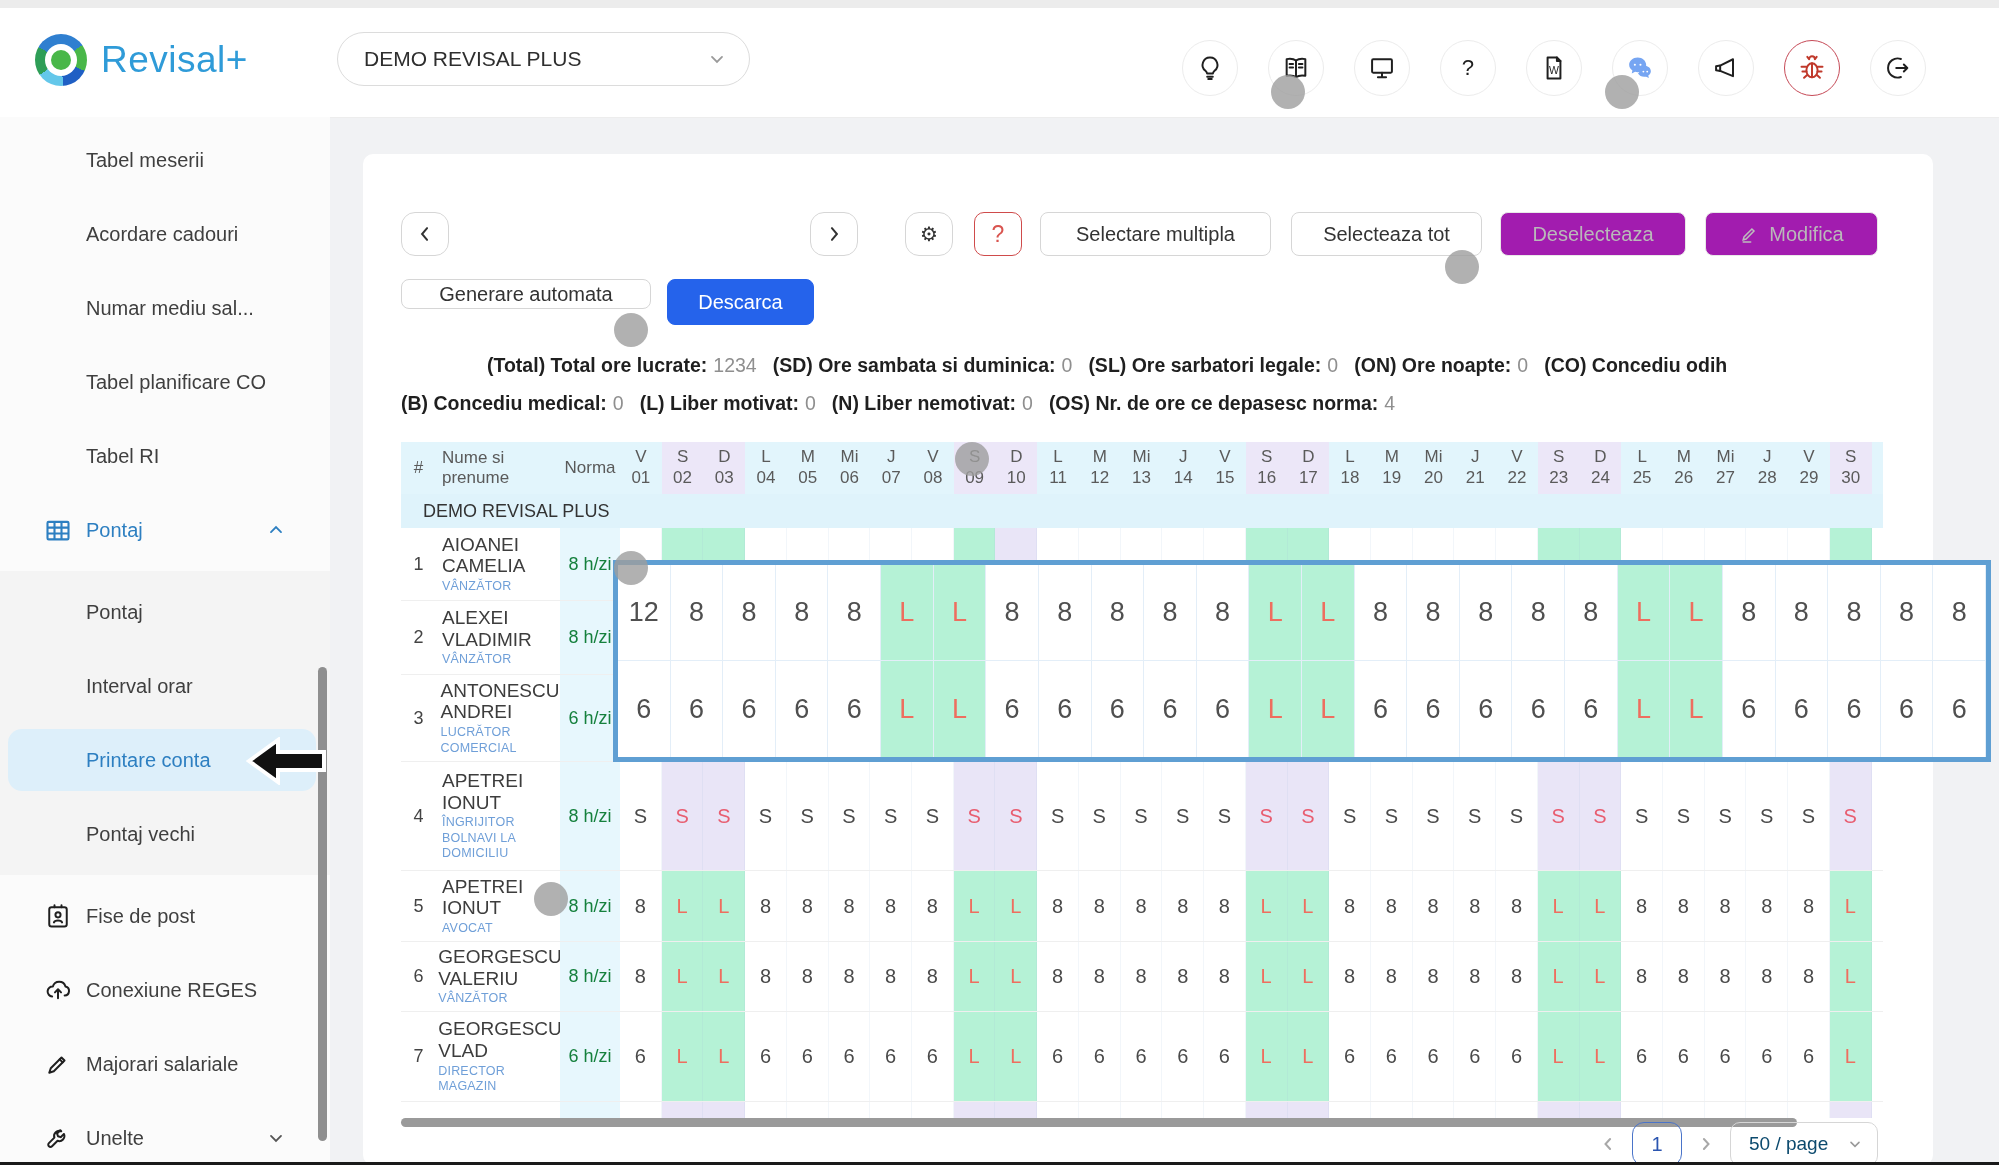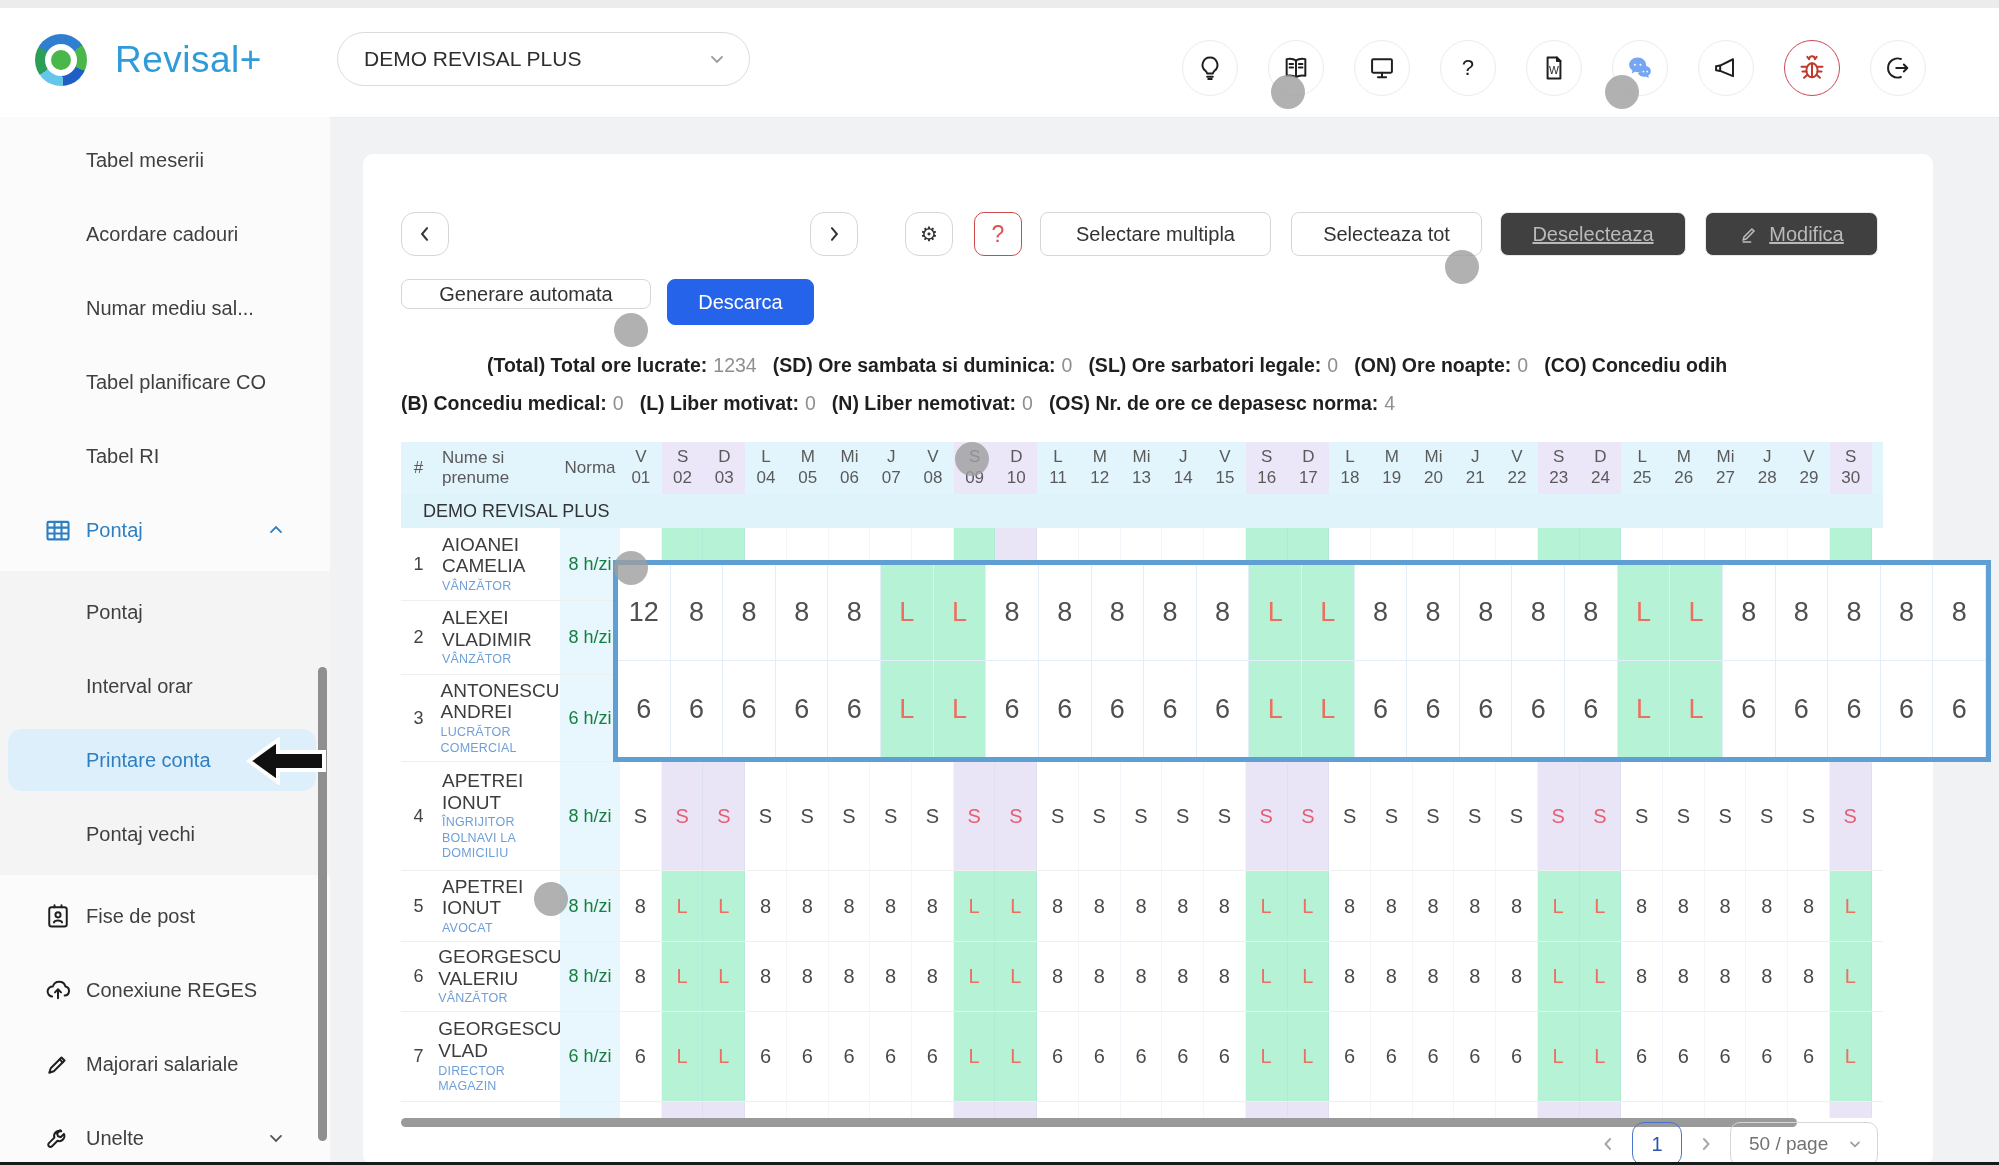--- a/index.html
+++ b/index.html
@@ -2,21 +2,21 @@
 <html><head>
 <meta charset="utf-8">
 <style>
   html,body{margin:0;padding:0;background:#fff;}
   #screen{position:relative;width:1999px;height:1165px;overflow:hidden;
     font-family:"Liberation Sans",sans-serif;background:#f1f2f4;-webkit-font-smoothing:antialiased;}
 
   
   #topstrip{position:absolute;left:0;top:0;width:1999px;height:8px;background:#ececec;}
   #appheader{position:absolute;left:0;top:8px;width:1999px;height:109px;background:#fff;border-bottom:1px solid #ededed;}
-  #logo{position:absolute;left:35px;top:26px;display:flex;align-items:center;gap:28px;}
+  #logo{position:absolute;left:35px;top:26px;display:flex;align-items:center;gap:14px;}
   #logomark{width:52px;height:52px;border-radius:50%;
     background:conic-gradient(#2f7fd0 0 55deg,#49b749 55deg 115deg,#1f5fc4 115deg 175deg,#64c7ea 175deg 235deg,#2e9e57 235deg 300deg,#2f7fd0 300deg 360deg);
     position:relative;}
   #logomark::after{content:"";position:absolute;left:10px;top:10px;width:32px;height:32px;border-radius:50%;background:#fff;}
   #logomark::before{content:"";position:absolute;left:16px;top:16px;width:20px;height:20px;border-radius:50%;background:#49b749;z-index:1;}
   #logotext{font-size:37px;color:#2f9bd8;letter-spacing:.5px;}
   #companysel{position:absolute;left:337px;top:24px;width:413px;height:54px;border:1px solid #dcdcdc;border-radius:28px;
     background:#fff;display:flex;align-items:center;justify-content:space-between;padding:0 22px 0 26px;box-sizing:border-box;
     font-size:21px;color:#2e2e2e;cursor:pointer;}
   #hicons{position:absolute;right:73px;top:32px;display:flex;gap:30px;}
@@ -35,21 +35,21 @@
   .sbitem.sel::before{content:"";position:absolute;left:8px;right:14px;top:6px;bottom:6px;background:#ddeffa;border-radius:14px;}
   .sbitem.sel .lbl{color:#2d7fc1;position:absolute;z-index:1;}
   #sbscroll{position:absolute;left:318px;top:667px;width:9px;height:474px;background:#8f8f8f;border-radius:5px;}
 
   
   #card{position:absolute;left:363px;top:154px;width:1570px;height:1011px;background:#fff;border-radius:10px;overflow:hidden;}
 
   .btn{position:absolute;box-sizing:border-box;border:1px solid #d6d6d6;background:#fff;border-radius:8px;
     display:flex;align-items:center;justify-content:center;font-size:20px;color:#333;cursor:pointer;gap:10px;}
   .btn.sq{border-radius:14px;}
-  .btn.disabled{background:#404040;border-color:#e8e8e8;color:#b9b9b9;cursor:default;text-decoration:underline;}
+  .btn.disabled{background:#a21caf;border-color:#e8e8e8;color:#b9b9b9;cursor:default;}
   .btn.primary{background:#2563eb;border-color:#2563eb;color:#fff;text-align:right;}
   .btn.redline{border:1.5px solid #cf4b4b;border-radius:10px;color:#d9544f;font-size:23px;}
   #monthbox{position:absolute;left:95px;top:58px;width:345px;height:44px;border:1px solid #d6d6d6;border-radius:14px;
     display:flex;align-items:center;box-sizing:border-box;padding:0 16px 0 20px;font-size:20px;color:#2b2b2b;justify-content:space-between;cursor:text;}
   #monthbox svg{width:22px;height:22px;}
 
   
   .sumline{position:absolute;left:38px;width:1482px;overflow:hidden;white-space:nowrap;font-size:19.5px;color:#1f1f1f;}
   .sumline .seg{margin-right:16px;font-weight:bold;}
   .sumline .val{font-weight:normal;color:#8f8f8f;margin-left:6px;}
@@ -81,21 +81,21 @@
   .drow.padbottom .c-day{align-items:flex-end;padding-bottom:10px;}
 
   #hscroll{position:absolute;left:38px;top:964px;width:1396px;height:9px;background:#9a9a9a;border-radius:5px;}
 
   
   #pagin{position:absolute;right:55px;top:968px;display:flex;align-items:center;gap:14px;}
   .pgarrow{width:20px;height:20px;display:flex;align-items:center;justify-content:center;cursor:pointer;}
   #pgnum{width:50px;height:44px;border:1.5px solid #4a74c9;border-radius:12px;box-sizing:border-box;
     display:flex;align-items:center;justify-content:center;font-size:20px;color:#2b55b0;cursor:pointer;}
   #pgsize{width:148px;height:44px;border:1px solid #d6d6d6;border-radius:10px;box-sizing:border-box;
-    display:flex;align-items:center;justify-content:space-between;padding:0 14px 0 18px;font-size:19px;color:#737373;cursor:pointer;}
+    display:flex;align-items:center;justify-content:space-between;padding:0 14px 0 18px;font-size:19px;color:#0c4a6e;cursor:pointer;}
 
   
   #overlay{position:absolute;left:613px;top:560px;width:1378px;height:202px;box-sizing:border-box;
     border:5px solid #5f9fd3;background:#fff;display:grid;grid-template-columns:repeat(26,1fr);grid-template-rows:1fr 1fr;}
   #overlay .oc{border-right:1px solid #e3eef8;display:flex;align-items:center;justify-content:center;
     font-size:27px;color:#4f4f4f;box-sizing:border-box;}
   #overlay .oc.r0{border-bottom:1px solid #e3eef8;}
   #overlay .oc.green{background:#b5f2d6;}
   #overlay .oc.lv{color:#ee6e5f;}
 

